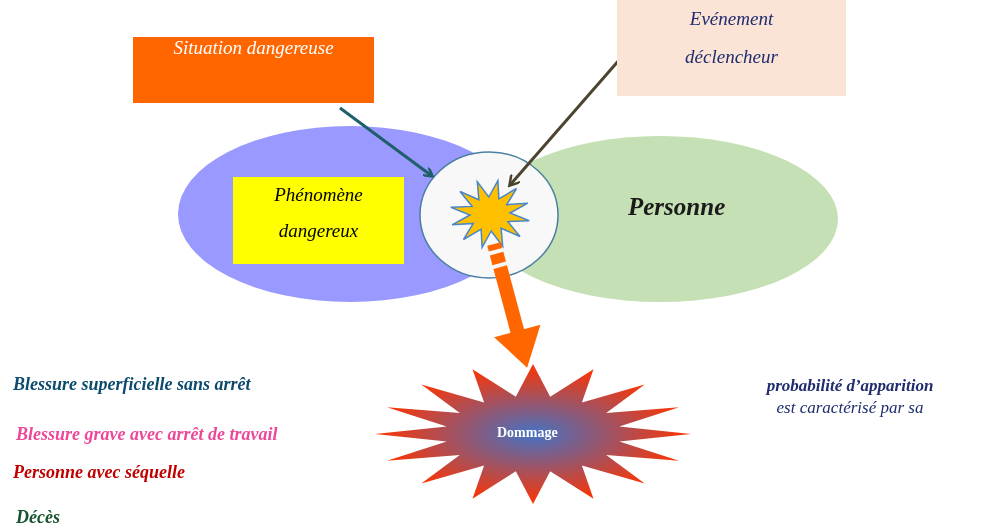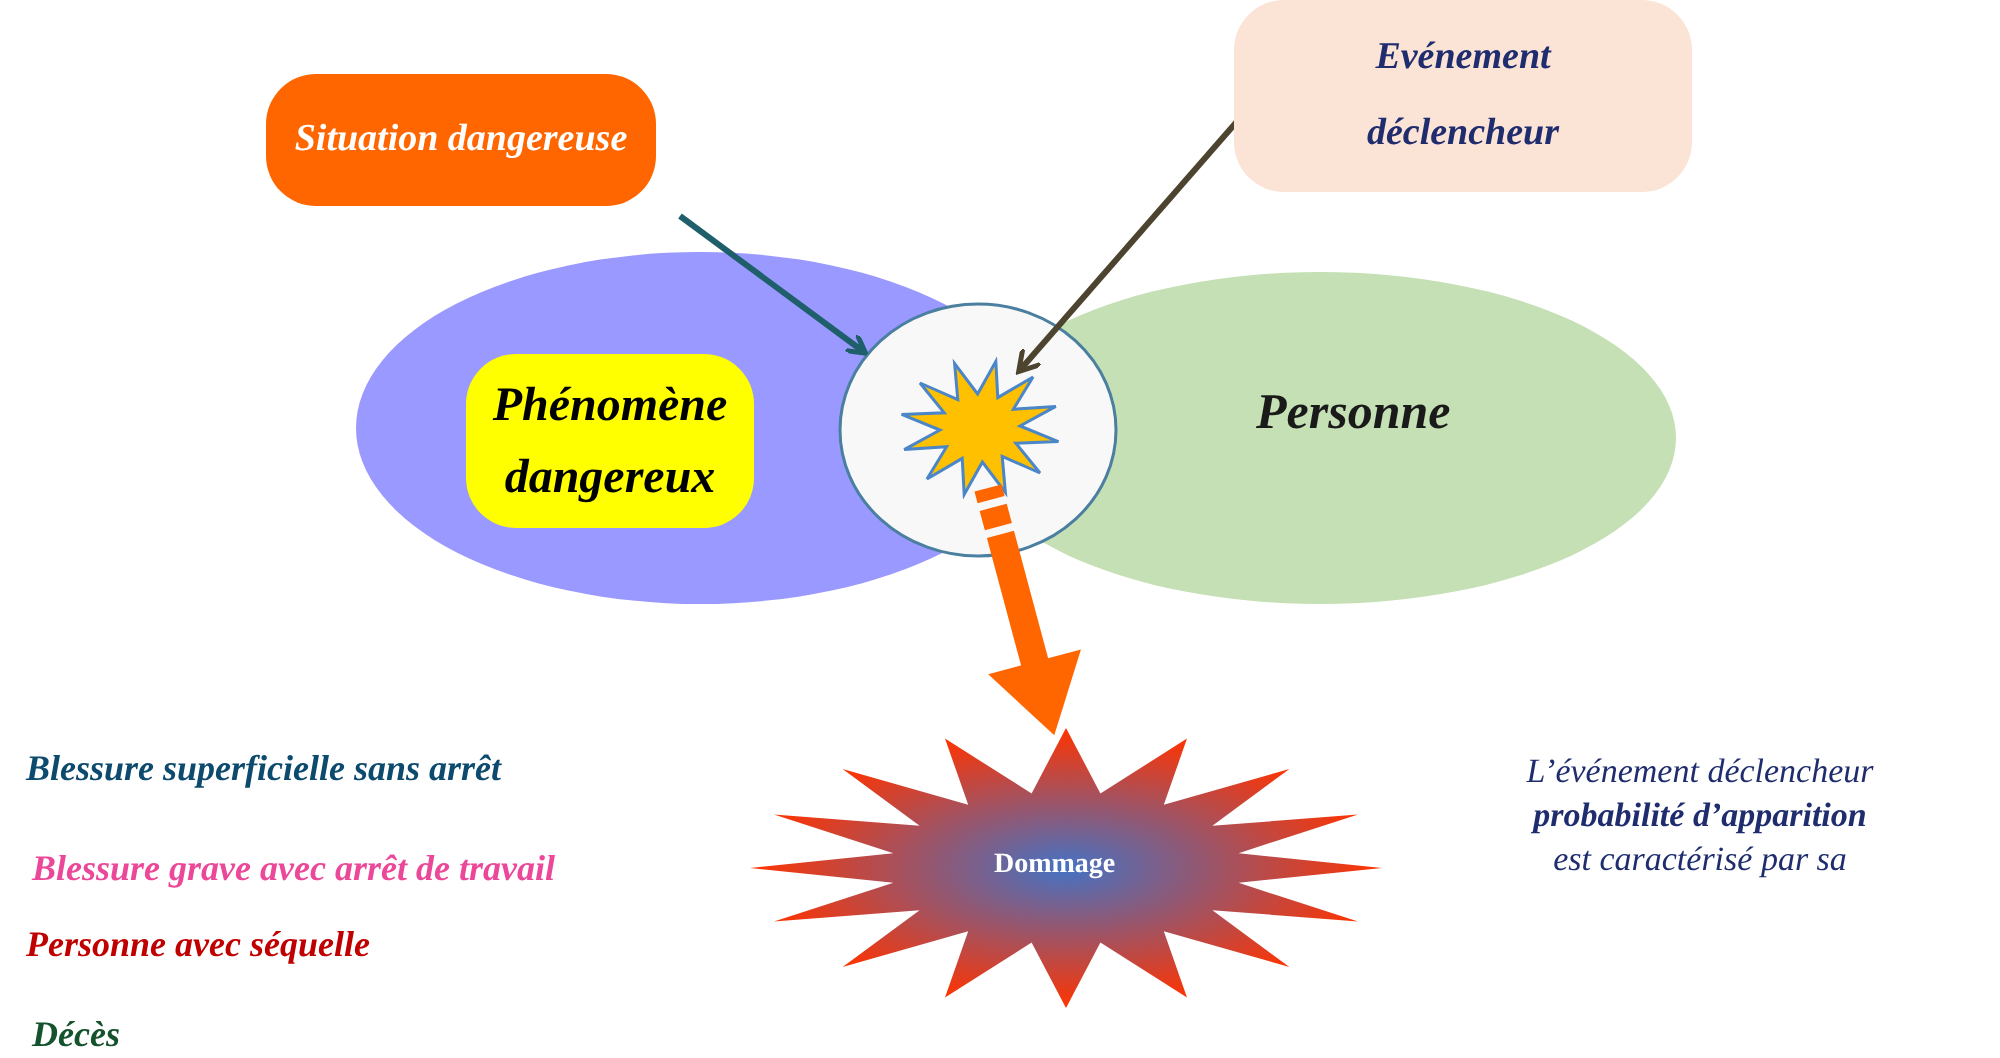--- a/index.html
+++ b/index.html
@@ -1,18 +1,18 @@
 <!DOCTYPE html>
 <html><head>
 <meta charset="utf-8">
 <style>
   html,body{margin:0;padding:0;background:#ffffff;}
   body{width:1000px;height:529px;position:relative;overflow:hidden;font-family:"Liberation Serif","DejaVu Serif",serif;}
   svg.canvas{position:absolute;left:0;top:0;}
-  .box{position:absolute;display:flex;flex-direction:column;align-items:center;justify-content:center;font-style:italic;font-weight:bold;text-align:center;border-radius:25px;}
+  .box{position:absolute;display:flex;flex-direction:column;align-items:center;font-style:italic;font-weight:normal;text-align:center;}
   .t{position:absolute;font-style:italic;font-weight:bold;white-space:nowrap;}
 </style>
 </head>
 <body>
 
 <svg class="canvas" width="1000" height="529" viewBox="0 0 1000 529">
   <defs>
     <radialGradient id="dmgGrad" cx="50%" cy="50%" r="50%">
       <stop offset="0%" stop-color="#4472c4"></stop>
       <stop offset="100%" stop-color="#ff3300"></stop>
@@ -38,40 +38,39 @@
   <g transform="translate(494,244) rotate(-15)">
     <rect x="-7" y="0" width="14" height="6" fill="#ff6600"></rect>
     <rect x="-7" y="10" width="14" height="10" fill="#ff6600"></rect>
     <rect x="-7" y="24" width="14" height="68" fill="#ff6600"></rect>
     <polygon points="-24,90 24,90 0,128" fill="#ff6600"></polygon>
   </g>
 
   <polygon id="burstDamage" fill="url(#dmgGrad)" points="691.0,434.0 619.3,441.4 679.0,460.8 606.2,455.1 644.7,483.5 581.9,465.6 593.5,498.7 550.2,471.3 533.0,504.0 515.8,471.3 472.5,498.7 484.1,465.6 421.3,483.5 459.8,455.1 387.0,460.8 446.7,441.4 375.0,434.0 446.7,426.6 387.0,407.2 459.8,412.9 421.3,384.5 484.1,402.4 472.5,369.3 515.8,396.7 533.0,364.0 550.2,396.7 593.5,369.3 581.9,402.4 644.7,384.5 606.2,412.9 679.0,407.2 619.3,426.6"></polygon>
 </svg>
 
-<div class="box" style="left:133px;top:37px;width:195px;height:66px;background:#ff6600;color:#ffffff;font-size:19px;">
+<div class="box" style="left:133px;top:37px;width:241px;height:66px;background:#ff6600;color:#ffffff;font-size:19px;">
   <span>Situation dangereuse</span>
 </div>
 
 <div class="box" style="left:617px;top:0px;width:229px;height:96px;background:#fbe3d6;color:#1f2d6e;font-size:19px;line-height:38px;">
   <span>Evénement</span>
   <span>déclencheur</span>
 </div>
 
-<div class="box" style="left:233px;top:177px;width:144px;height:87px;background:#ffff00;color:#000000;font-size:24px;line-height:36px;">
+<div class="box" style="left:233px;top:177px;width:171px;height:87px;background:#ffff00;color:#000000;font-size:19px;line-height:36px;">
   <span>Phénomène</span>
   <span>dangereux</span>
 </div>
 
 <div class="t" style="left:628px;top:193px;font-size:25px;color:#1a1a1a;">Personne</div>
 
 <div class="t" style="left:497px;top:425px;font-size:14px;color:#ffffff;font-style:normal;">Dommage</div>
 
 <div class="t" style="left:13px;top:374px;font-size:18px;color:#0c4a6e;">Blessure superficielle sans arrêt</div>
 <div class="t" style="left:16px;top:424px;font-size:18px;color:#ec4899;">Blessure grave avec arrêt de travail</div>
 <div class="t" style="left:13px;top:462px;font-size:18px;color:#c00000;">Personne avec séquelle</div>
 <div class="t" style="left:16px;top:507px;font-size:18px;color:#14532d;">Décès</div>
 
 <div style="position:absolute;left:715px;top:375px;width:270px;text-align:center;color:#1f2d6e;font-size:17px;line-height:22px;font-style:italic;">
-  <div>L’événement déclencheur</div>
   <div style="font-weight:bold;">probabilité d’apparition</div>
   <div>est caractérisé par sa</div>
 </div>
 
 </body></html>

